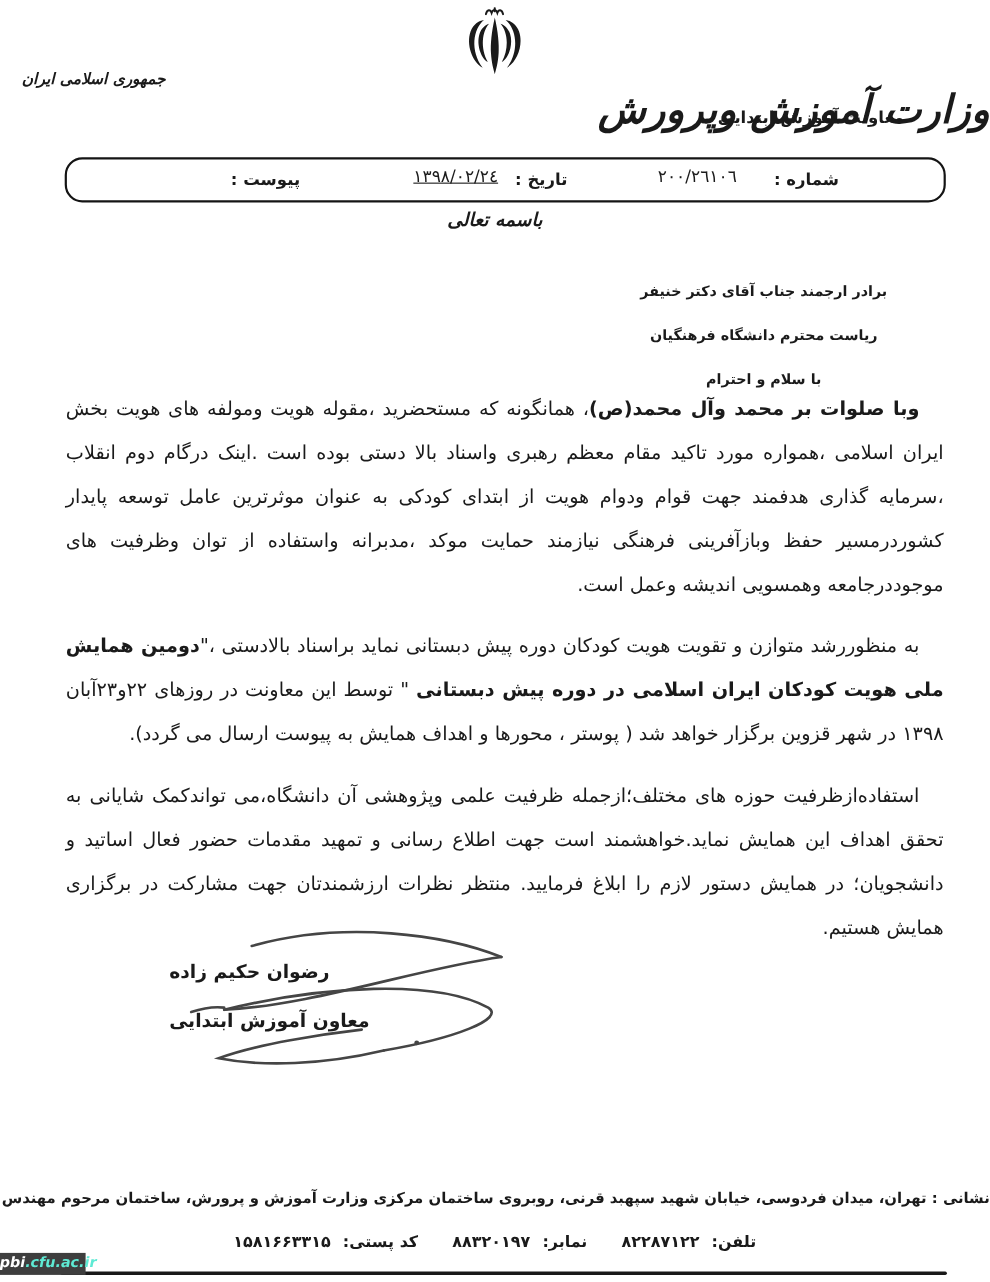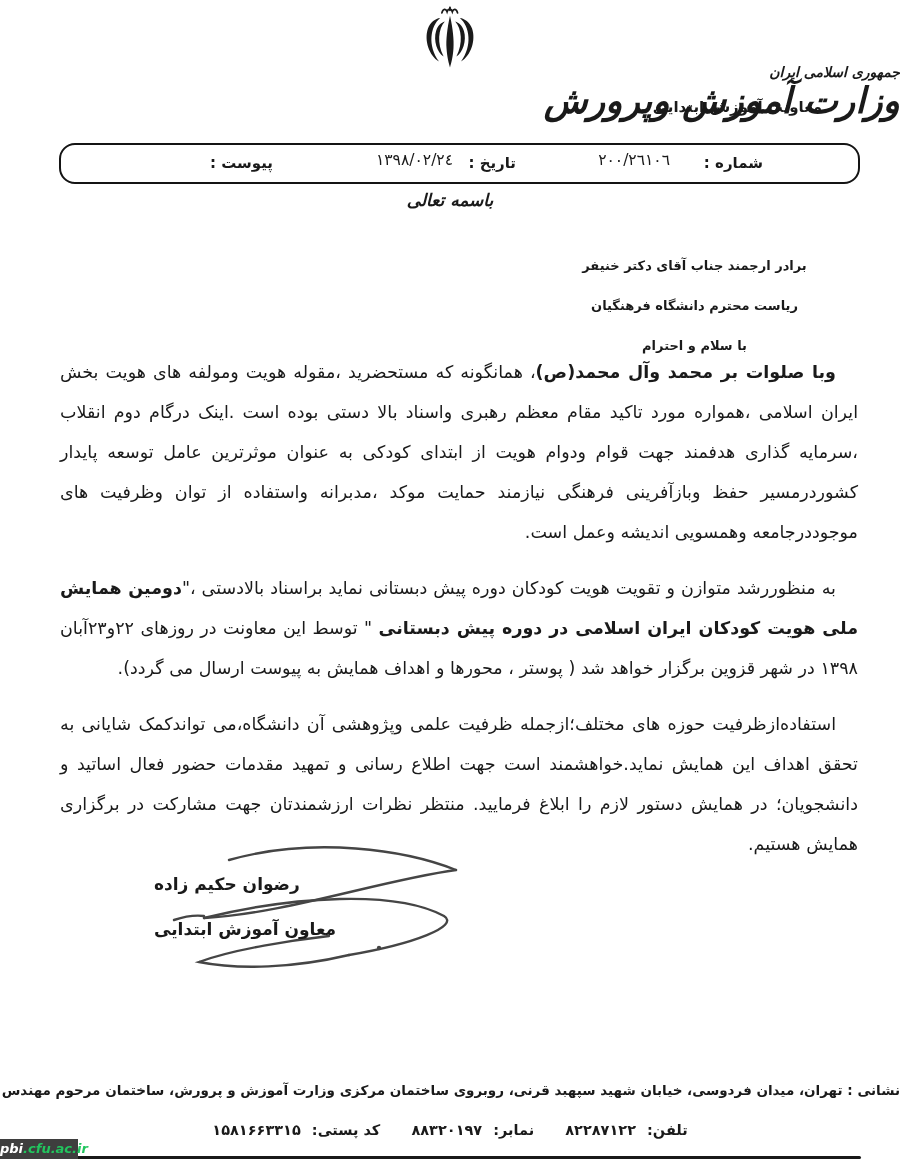--- a/index.html
+++ b/index.html
@@ -4,41 +4,41 @@
 <style>
   html,body{margin:0;padding:0;background:#ffffff;}
   .page{
     position:relative;width:900px;height:1165px;background:#ffffff;
     font-family:"DejaVu Sans",sans-serif;direction:rtl;color:#1a1a1a;
     overflow:hidden;margin:0 auto;
   }
   
   .emblem{position:absolute;top:6px;left:50%;transform:translateX(-50%);}
   .republic{
-    position:absolute;top:64px;left:0;right:0;text-align:right;
-    font-size:14px;font-style:italic;font-weight:600;letter-spacing:.5px;
+    position:absolute;top:64px;left:0;right:0;text-align:left;
+    font-size:14px;font-style:italic;font-weight:600;letter-spacing:.5px;padding-left:20px;
   }
   .ministry{
     position:absolute;top:80px;left:0;right:0;
     font-size:36px;font-weight:bold;font-style:italic;
   }
   .department{
     position:absolute;top:98px;right:78px;font-size:15px;font-weight:bold;
   }
   
   .meta-box{
     position:absolute;top:143px;left:59px;width:801px;height:41px;
     border:2.5px solid #141414;border-radius:16px;box-sizing:border-box;
   }
   .meta-box .lbl{position:absolute;font-size:15px;font-weight:bold;line-height:36px;white-space:nowrap;}
   .meta-box .val{position:absolute;font-size:15.5px;line-height:30px;white-space:nowrap;}
   .mb-number-lbl{right:95px;}
   .mb-number-val{right:188px;letter-spacing:2px;}
   .mb-date-lbl{right:342px;}
-  .mb-date-val{right:405px;line-height:37px;}
+  .mb-date-val{right:405px;line-height:37px;text-decoration:underline;}
   .mb-attach-lbl{right:585px;}
   
   .besmele{
     position:absolute;top:190px;left:0;right:0;text-align:center;
     font-size:17px;font-weight:bold;font-style:italic;
   }
   
   .recipient{
     position:absolute;top:246px;right:33px;width:345px;text-align:center;
     font-weight:bold;font-size:13px;line-height:40px;
@@ -71,21 +71,21 @@
   .bottom-rule{
     position:absolute;top:1156px;left:55px;width:806px;height:3px;
     background:#191919;border-radius:2px;
   }
   .watermark{
     position:absolute;top:1139px;left:0;width:78px;height:20px;
     background:#3e3e3e;color:#ffffff;font-style:italic;font-weight:bold;
     font-size:13px;line-height:20px;direction:ltr;text-align:center;
     font-family:"DejaVu Sans",sans-serif;
   }
-  .wm-orange{color:#22c55e;}
+  .wm-orange{color:#5eead4;}
 </style>
 </head>
 <body>
 
 <div class="page">
 
   <div class="emblem">
     <svg width="58" height="66" viewBox="0 0 100 112" aria-hidden="true">
       <g fill="#1a1a1a">
         <path d="M50 16 C45 38 43 58 44 72 C45 88 48 98 50 105 C52 98 55 88 56 72 C57 58 55 38 50 16 Z"></path>

